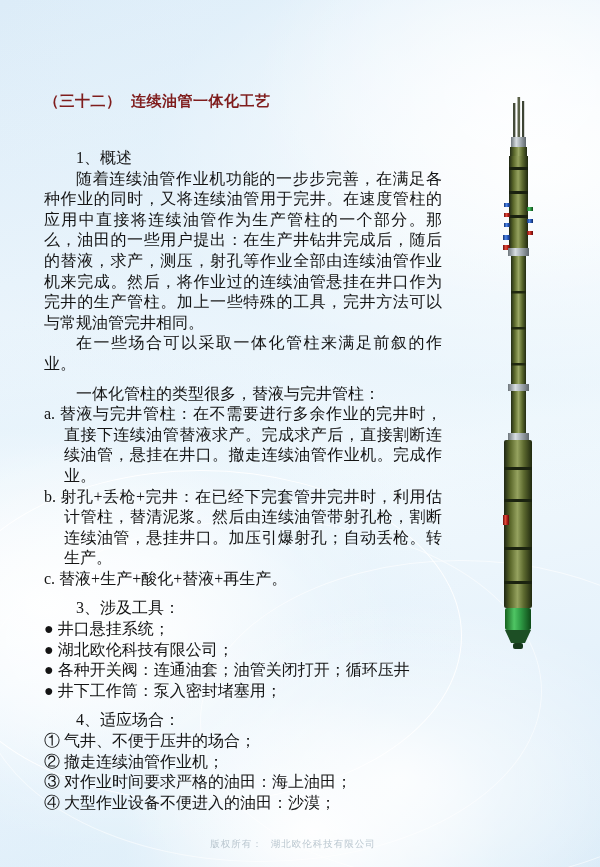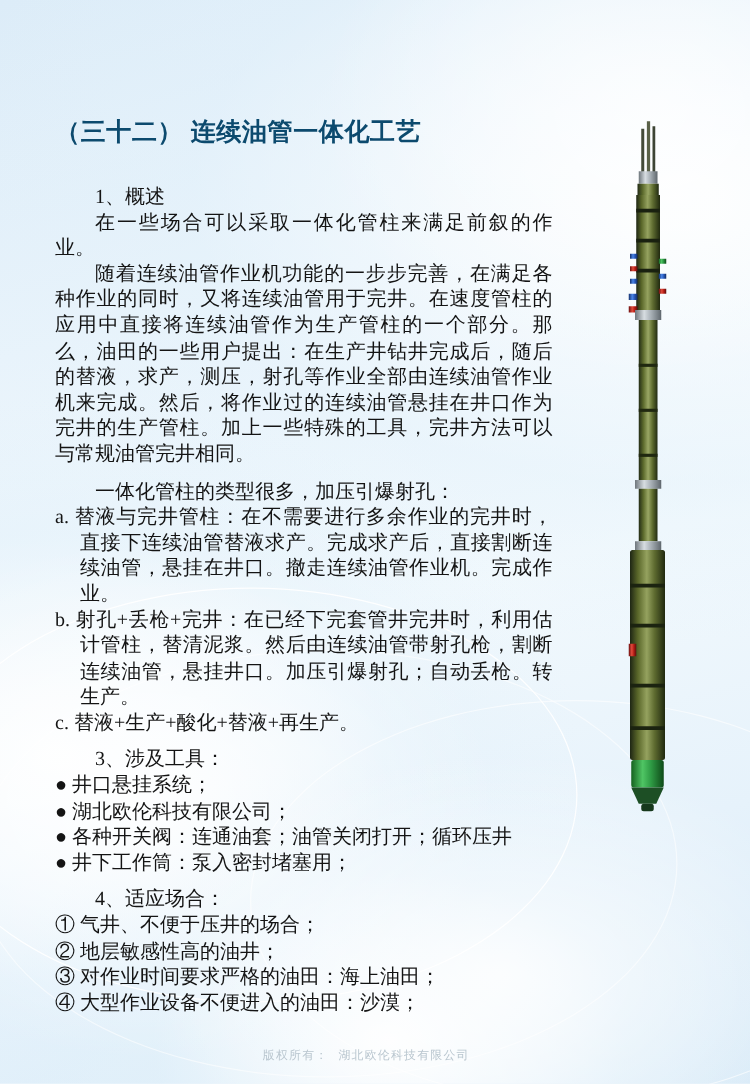--- a/index.html
+++ b/index.html
@@ -24,23 +24,23 @@
   .arc{position:absolute;pointer-events:none;border-radius:50%;
        border:1px solid rgba(255,255,255,0.75);}
   .a1{left:-60px;top:470px;width:520px;height:330px;border-color:rgba(255,255,255,0.9);}
   .a2{left:-20px;top:520px;width:560px;height:340px;border-color:rgba(255,255,255,0.55);}
   .a3{left:200px;top:560px;width:520px;height:320px;border-color:rgba(255,255,255,0.6);}
 
   .page{position:absolute;inset:0;}
 
   h1.title{
     position:absolute;left:44px;top:92px;
-    margin:0;font-size:20px;font-weight:bold;color:#0c4a6e;
+    margin:0;font-size:15px;font-weight:bold;color:#7f1d1d;
     letter-spacing:0.5px;
-    font-family:Liberation Sans, sans-serif;
+    font-family:Liberation Mono, monospace;
   }
 
   .content{
     position:absolute;left:44px;top:148px;width:398px;
     font-size:16px;line-height:20.6px;color:#141414;
     text-align:justify;
   }
   .content p{margin:0;}
   .sec-head{margin-top:0;}
   .gap{height:9px;}
@@ -71,43 +71,43 @@
 <div class="arc a2"></div>
 <div class="arc a3"></div>
 
 <div class="page">
 
   <h1 class="title">（三十二）  连续油管一体化工艺</h1>
 
   <div class="content">
 
     <p class="indent2 sec-head">1、概述</p>
+    <p class="indent2">随着连续油管作业机功能的一步步完善，在满足各种作业的同时，又将连续油管用于完井。在速度管柱的应用中直接将连续油管作为生产管柱的一个部分。那么，油田的一些用户提出：在生产井钻井完成后，随后的替液，求产，测压，射孔等作业全部由连续油管作业机来完成。然后，将作业过的连续油管悬挂在井口作为完井的生产管柱。加上一些特殊的工具，完井方法可以与常规油管完井相同。</p>
     <p class="indent2">在一些场合可以采取一体化管柱来满足前叙的作业。</p>
-    <p class="indent2">随着连续油管作业机功能的一步步完善，在满足各种作业的同时，又将连续油管用于完井。在速度管柱的应用中直接将连续油管作为生产管柱的一个部分。那么，油田的一些用户提出：在生产井钻井完成后，随后的替液，求产，测压，射孔等作业全部由连续油管作业机来完成。然后，将作业过的连续油管悬挂在井口作为完井的生产管柱。加上一些特殊的工具，完井方法可以与常规油管完井相同。</p>
 
     <div class="gap"></div>
 
-    <p class="indent2">一体化管柱的类型很多，加压引爆射孔：</p>
+    <p class="indent2">一体化管柱的类型很多，替液与完井管柱：</p>
     <p class="hang">a.  替液与完井管柱：在不需要进行多余作业的完井时，直接下连续油管替液求产。完成求产后，直接割断连续油管，悬挂在井口。撤走连续油管作业机。完成作业。</p>
     <p class="hang">b.  射孔+丢枪+完井：在已经下完套管井完井时，利用估计管柱，替清泥浆。然后由连续油管带射孔枪，割断连续油管，悬挂井口。加压引爆射孔；自动丢枪。转生产。</p>
     <p class="hang">c.  替液+生产+酸化+替液+再生产。</p>
 
     <div class="gap"></div>
 
     <p class="indent2">3、涉及工具：</p>
     <p class="hang2">● 井口悬挂系统；</p>
     <p class="hang2">● 湖北欧伦科技有限公司；</p>
     <p class="hang2">● 各种开关阀：连通油套；油管关闭打开；循环压井</p>
     <p class="hang2">● 井下工作筒：泵入密封堵塞用；</p>
 
     <div class="gap"></div>
 
     <p class="indent2">4、适应场合：</p>
     <p class="hang2">① 气井、不便于压井的场合；</p>
-    <p class="hang2">② 地层敏感性高的油井；</p>
+    <p class="hang2">② 撤走连续油管作业机；</p>
     <p class="hang2">③ 对作业时间要求严格的油田：海上油田；</p>
     <p class="hang2">④ 大型作业设备不便进入的油田：沙漠；</p>
 
   </div>
 
   <div class="tool">
     <svg width="110" height="560" viewBox="0 0 110 560" xmlns="http://www.w3.org/2000/svg">
       <defs>
         <linearGradient id="gBody" x1="0" y1="0" x2="1" y2="0">
           <stop offset="0%" stop-color="#1e2614"></stop>

